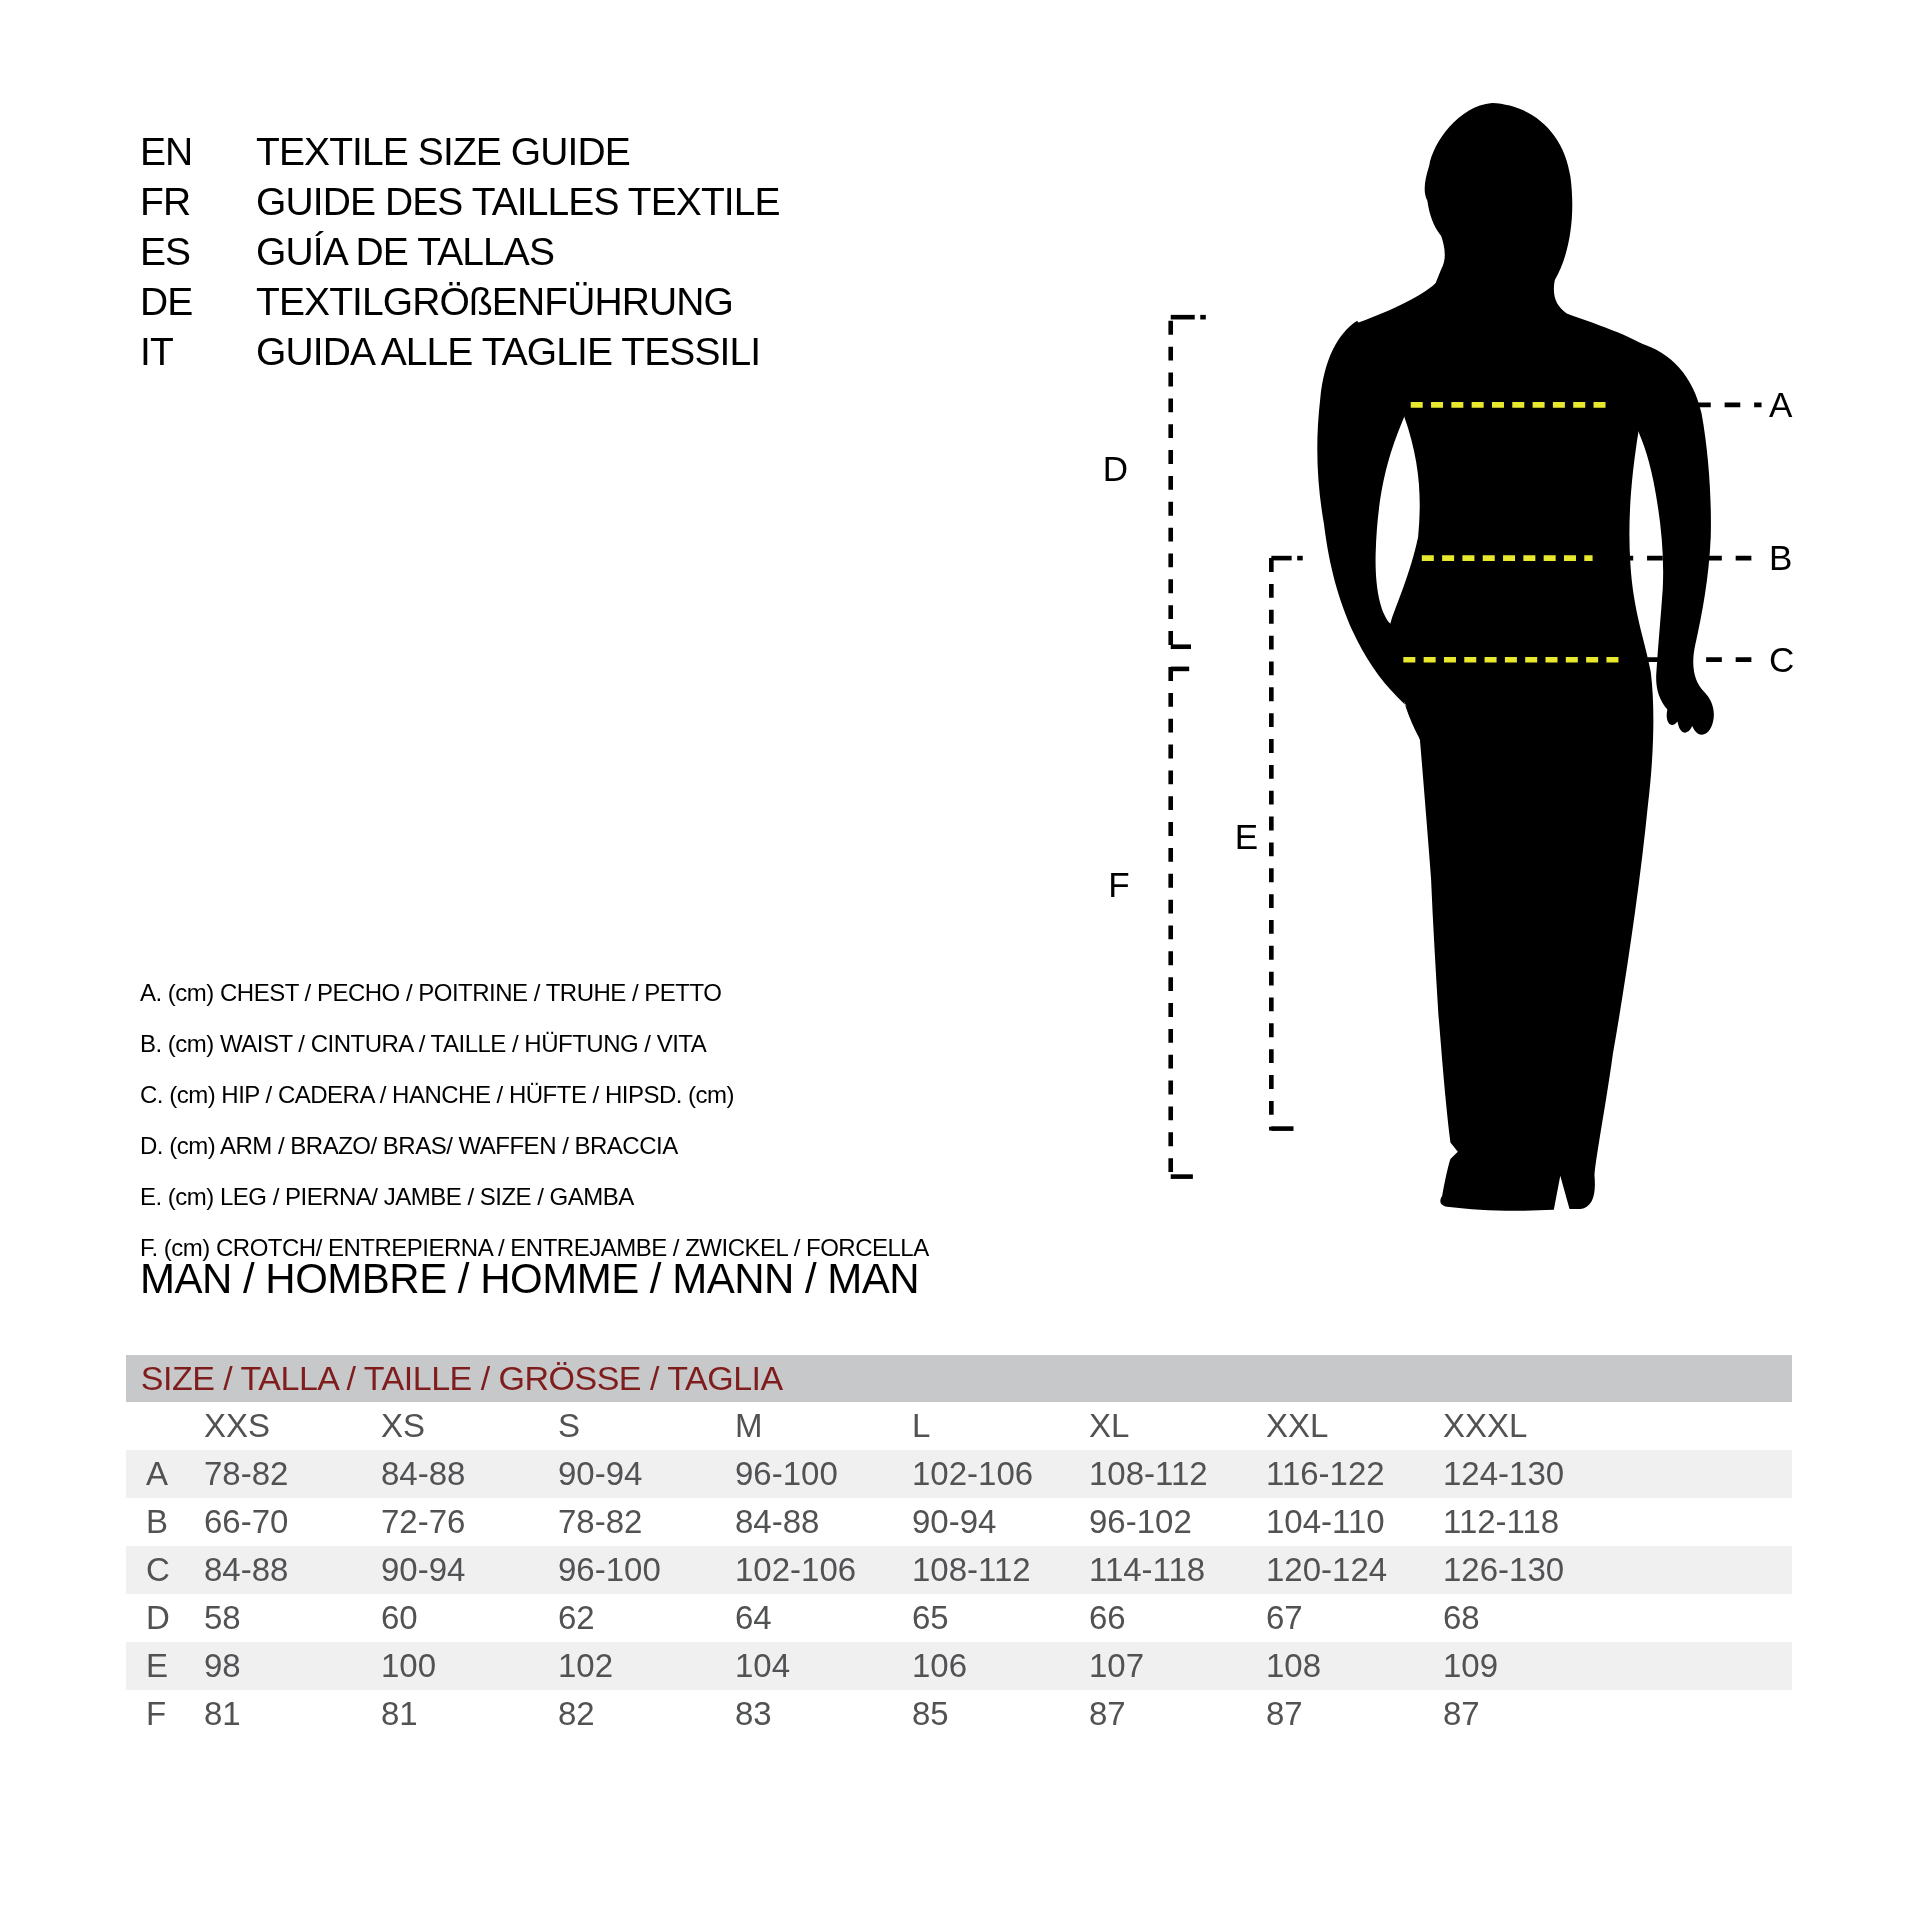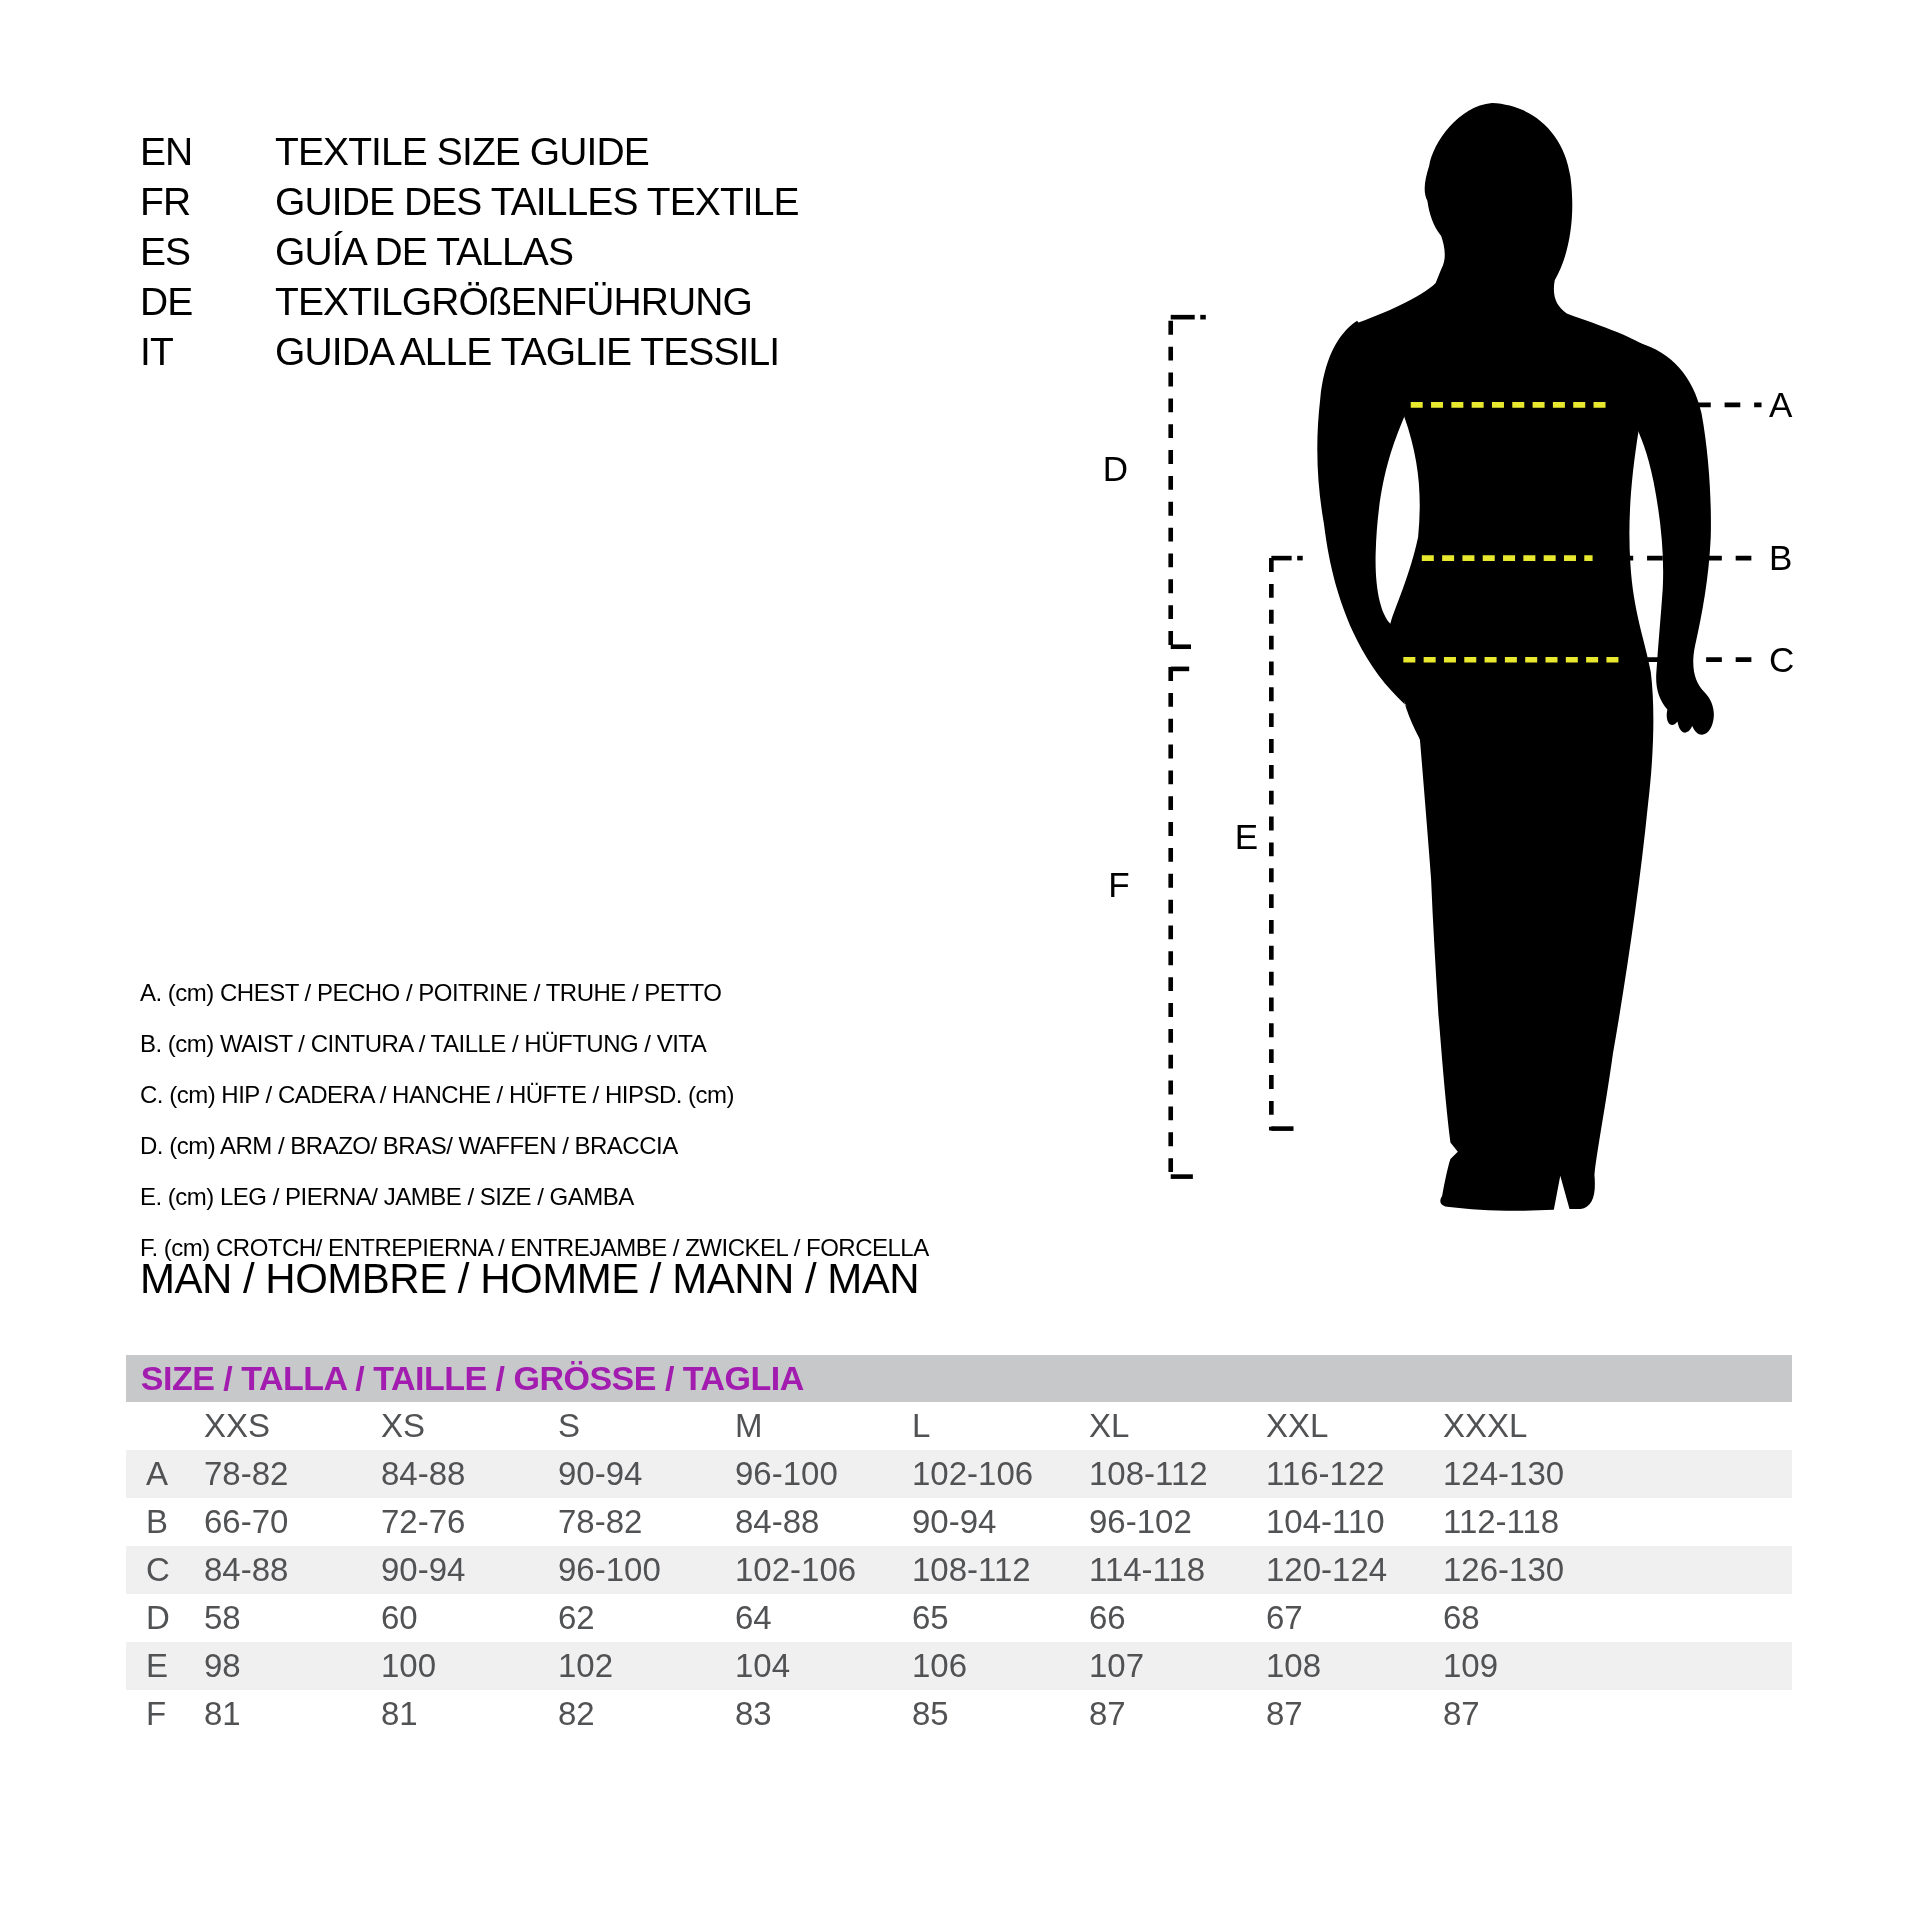--- a/index.html
+++ b/index.html
@@ -1,34 +1,34 @@
 <!DOCTYPE html>
 <html style="font-size:14.8px"><head>
 <meta charset="utf-8">
 <style>
   html,body{margin:0;padding:0;background:#ffffff;}
   .page{position:relative;width:1923px;height:1923px;background:#ffffff;overflow:hidden;
         font-family:"Liberation Sans", sans-serif;color:#000;}
 
   
   .lang-block{position:absolute;left:140px;top:127px;}
-  .lang-row{display:flex;height:50px;line-height:50px;font-size:39px;letter-spacing:-0.9px;white-space:nowrap;gap:19px;}
+  .lang-row{display:flex;height:50px;line-height:50px;font-size:39px;letter-spacing:-0.9px;white-space:nowrap;}
   .lang-code{width:116px;flex:0 0 116px;}
 
   
   .legend-block{position:absolute;left:140px;top:967px;}
   .legend-row{height:51px;line-height:51px;font-size:24px;letter-spacing:-0.5px;white-space:nowrap;}
 
   
   .category-line{position:absolute;left:140px;top:1259px;font-size:42px;line-height:39px;letter-spacing:-0.5px;}
 
   
   .size-table{position:absolute;left:126px;top:1355px;width:1666px;}
-  .t-header{height:47px;line-height:47px;background:#c7c8ca;color:#a21caf;
-            font-size:34px;padding-left:14.8px;letter-spacing:-0.5px;font-weight:bold;}
+  .t-header{height:47px;line-height:47px;background:#c7c8ca;color:#7f1d1d;
+            font-size:34px;padding-left:14.8px;letter-spacing:-0.5px;}
   .t-row{display:flex;height:48px;line-height:48px;font-size:33px;color:#515254;}
   .t-row.striped{background:#f0f0f1;}
   .t-label{width:78px;flex:0 0 78px;padding-left:20px;box-sizing:border-box;}
   .t-cell{width:177px;flex:0 0 177px;}
   .t-spacer{flex:1 1 auto;}
 
   
   .figure-svg{position:absolute;left:831px;top:55px;}
   .fig-label{font-family:"Liberation Sans", sans-serif;font-size:38px;fill:#000;}
 </style>

